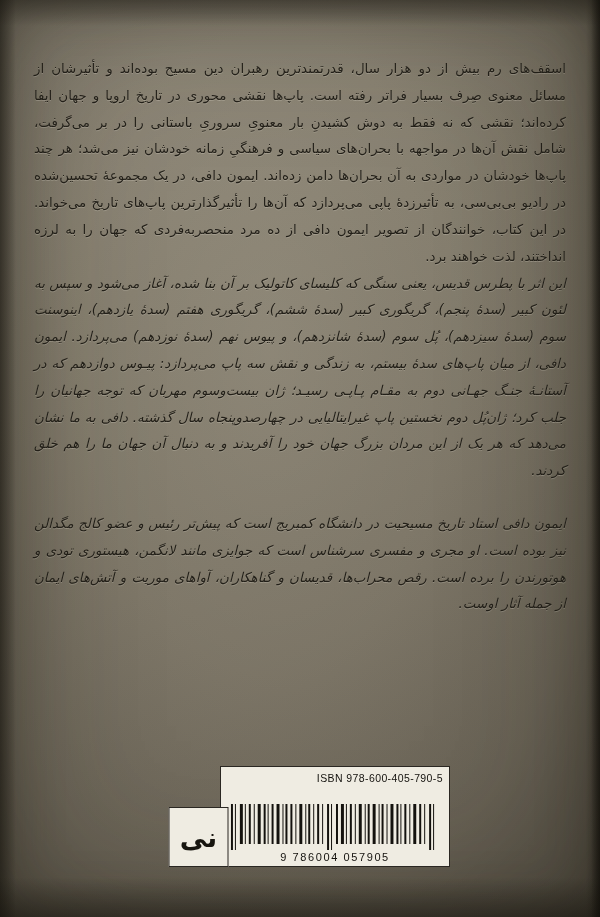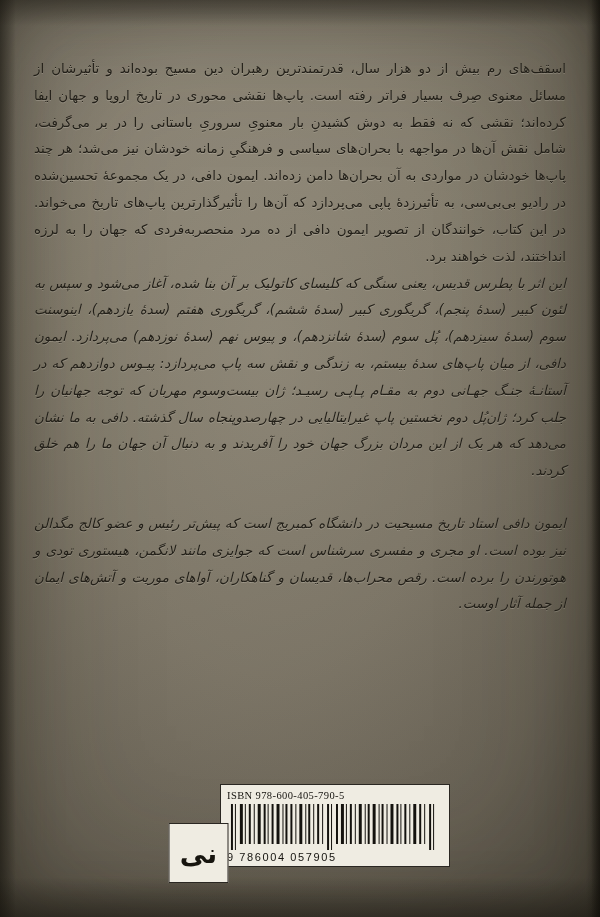--- a/index.html
+++ b/index.html
@@ -105,49 +105,49 @@
   .barcode-box {
     background: #efece2;
     border: 1px solid #2a2722;
     padding: 5px 6px 3px 6px;
     box-sizing: border-box;
     width: 230px;
     margin-left: auto;
   }
 
   .isbn-text {
-    font-family: Liberation Serif, serif;
+    font-family: Liberation Sans, sans-serif;
     font-size: 10.5px;
     letter-spacing: 0.4px;
     color: #14120e;
-    text-align: left;
-    margin-bottom: 3px;
+    text-align: right;
+    margin-bottom: 20px;
   }
 
   .bars {
     height: 46px;
     width: 100%;
     display: block;
   }
 
   .ean-text {
     font-family: "Liberation Sans", sans-serif;
     font-size: 11px;
     letter-spacing: 1.6px;
     color: #14120e;
-    text-align: left;
+    text-align: center;
     margin-top: 1px;
   }
 
   
   .logo-wrap {
     position: absolute;
     left: 50%;
     transform: translateX(-50%);
-    bottom: 52px;
+    bottom: 68px;
     margin-left: -120px;
     width: 58px;
     height: 42px;
     z-index: 4;
     padding-left: 35px;
   }
   .logo-box {
     width: 58px;
     height: 58px;
     background: #efece2;

